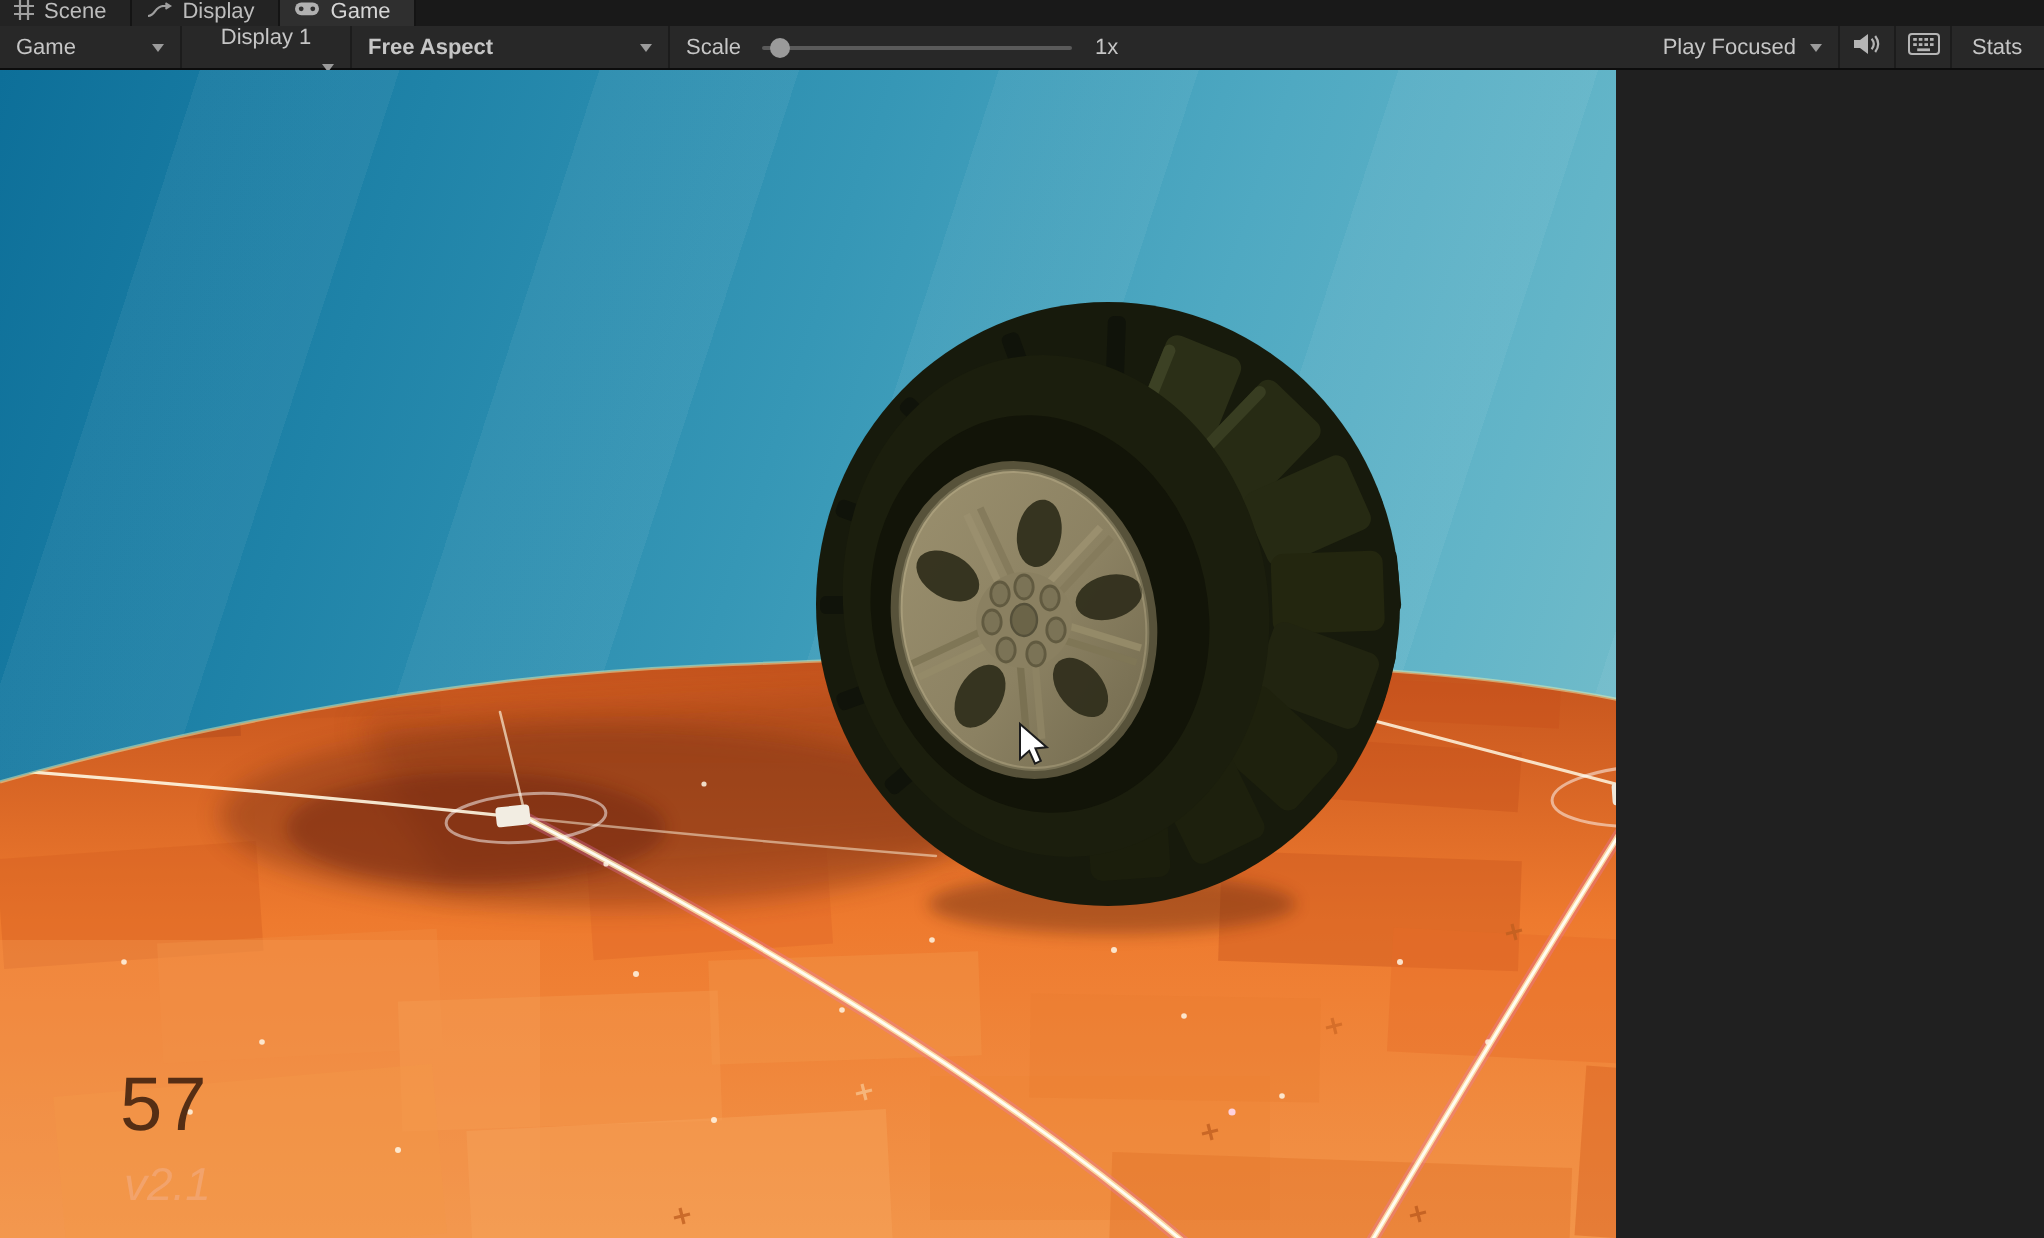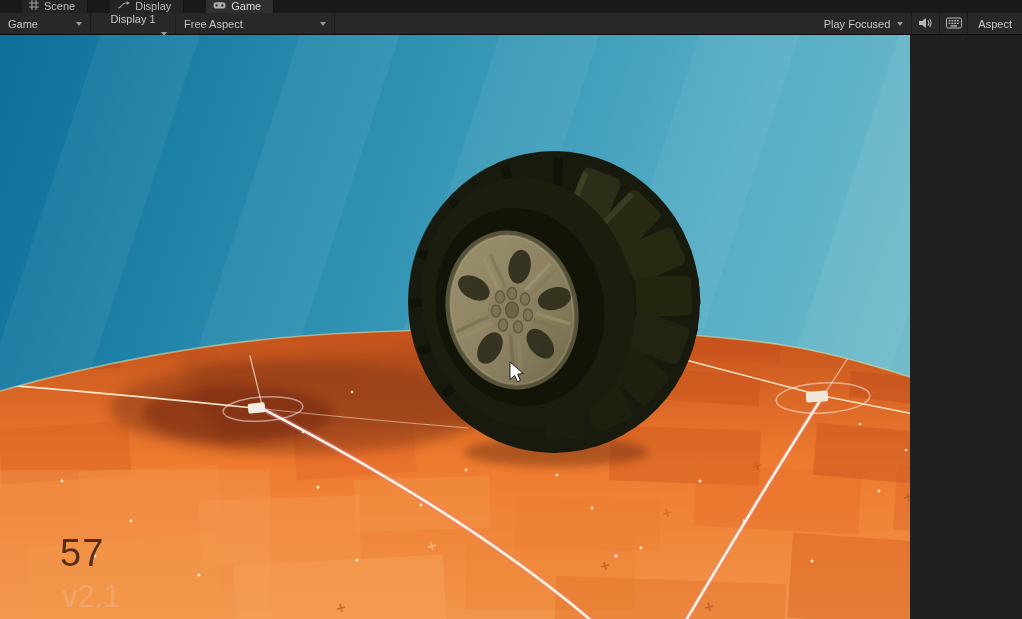--- a/index.html
+++ b/index.html
@@ -7,21 +7,21 @@
   .stage {
     position:relative; width:1022px; height:619px; overflow:hidden;
     font-family:"Liberation Sans", sans-serif; background:#202020;
     -webkit-font-smoothing:antialiased;
   }
   
   .tabbar { position:absolute; top:0; left:0; right:0; height:13px;
     background:#191919; display:flex; align-items:stretch; }
   .tab { display:flex; align-items:center; gap:5px; padding:0 12px 1px 7px;
     background:#232323; color:#bdbdbd; font-size:11px; line-height:12px;
-    border-right:1px solid #141414; cursor:default;margin-left:22px; }
+    border-right:1px solid #141414; cursor:default; }
   .tab.active { background:#2f2f2f; color:#d6d6d6; }
   .tab svg { flex:none; }
   
   .toolbar { position:absolute; top:13px; left:0; right:0; height:22px;
     background:#282828; border-bottom:1px solid #0c0c0c;
     display:flex; align-items:center; font-size:11px; color:#c6c6c6; }
   .tb-btn { display:flex; align-items:center; gap:7px; padding:0 8px;
     height:100%; flex:none; white-space:nowrap; }
   .caret { width:0; height:0; border-left:3.5px solid transparent;
     border-right:3.5px solid transparent; border-top:4px solid #9b9b9b; }
@@ -30,31 +30,31 @@
   .slider-track { position:relative; width:155px; height:2px; background:#5a5a5a;
     border-radius:1px; margin:0 12px 0 10px; }
   .slider-thumb { position:absolute; left:4px; top:-4px; width:10px; height:10px;
     border-radius:50%; background:#9a9a9a; }
   .tb-right { margin-left:auto; display:flex; align-items:center; height:100%; }
   .icon-btn { display:flex; align-items:center; justify-content:center;
     width:27px; height:100%; flex:none; }
   .stats-btn { padding:0 10px; display:flex; align-items:center; height:100%;
     flex:none; min-width:46px; }
   
-  .viewport { position:absolute; top:35px; left:0; width:910px; height:584px;
+  .viewport { position:absolute; top:35px; left:0; width:808px; height:584px;
     background:linear-gradient(108deg,#0d6f99 0%,#1f83a8 22%,#3697b6 45%,
       #4fa9c2 65%,#63b5c8 82%,#7cc1cb 100%); overflow:hidden; }
   .sky-bands { position:absolute; inset:0;
     background:repeating-linear-gradient(108deg, rgba(255,255,255,0) 0 95px,
       rgba(255,255,255,0.05) 95px 190px); }
   .viewport svg.scene { position:absolute; top:0; left:0; }
   .hud-fps { position:absolute; left:60px; top:497px; font-size:38px;
     color:rgba(58,28,12,0.85); letter-spacing:1px; }
-  .hud-ver { position:absolute; left:62px; top:544px; font-size:31px;
-    color:rgba(242,166,114,0.85); }
+  .hud-ver { position:absolute; left:62px; top:544px; font-size:23px;
+    color:rgba(242,166,114,0.85);font-style:italic; }
 </style>
 </head>
 <body>
 
 <div class="stage">
 
   <div class="tabbar">
     <div class="tab">
       <span>
         <svg width="10" height="10" viewBox="0 0 10 10">
@@ -87,25 +87,32 @@
     <div class="tb-btn" style="width:90px;">
       <span>Game</span>
       <span class="caret" style="margin-left:auto;"></span>
     </div>
     <div class="sep"></div>
     <div class="tb-btn" style="width:84px;flex-direction:column;">
       <span>Display 1</span>
       <span class="caret" style="margin-left:auto;"></span>
     </div>
     <div class="sep"></div>
-    <div class="tb-btn" style="width:158px;">
+    <div class="tb-btn" style="width:158px;font-weight:bold;">
       <span>Free Aspect</span>
       <span class="caret" style="margin-left:auto;"></span>
     </div>
     <div class="sep"></div>
+    <div class="scale-group">
+      <span>Scale</span>
+      <span class="slider-track">
+        <span class="slider-thumb"></span>
+      </span>
+      <span>1x</span>
+    </div>
     <div class="tb-right">
       <div class="tb-btn">
         <span>Play Focused</span>
         <span class="caret"></span>
       </div>
       <div class="sep"></div>
       <div class="icon-btn">
         <span>
           <svg width="15" height="12" viewBox="0 0 15 12">
               <path d="M1 4 H4 L8 1 V11 L4 8 H1 Z" fill="#b5b5b5"></path>
@@ -128,21 +135,21 @@
                 <rect x="5.4" y="5.6" width="1.8" height="1.4"></rect>
                 <rect x="8.2" y="5.6" width="1.8" height="1.4"></rect>
                 <rect x="11" y="5.6" width="1.8" height="1.4"></rect>
                 <rect x="4.6" y="8.2" width="6.4" height="1.4"></rect>
               </g>
             </svg>
         </span>
       </div>
       <div class="sep"></div>
       <div class="stats-btn">
-        <span>Aspect</span>
+        <span>Stats</span>
       </div>
     </div>
   </div>
 
   <div class="viewport">
     <div class="sky-bands"></div>
 
     <svg class="scene" width="1022" height="584" viewBox="0 35 1022 584">
       <defs>
         <linearGradient id="groundGrad" x1="0" y1="330" x2="0" y2="619" gradientUnits="userSpaceOnUse">

